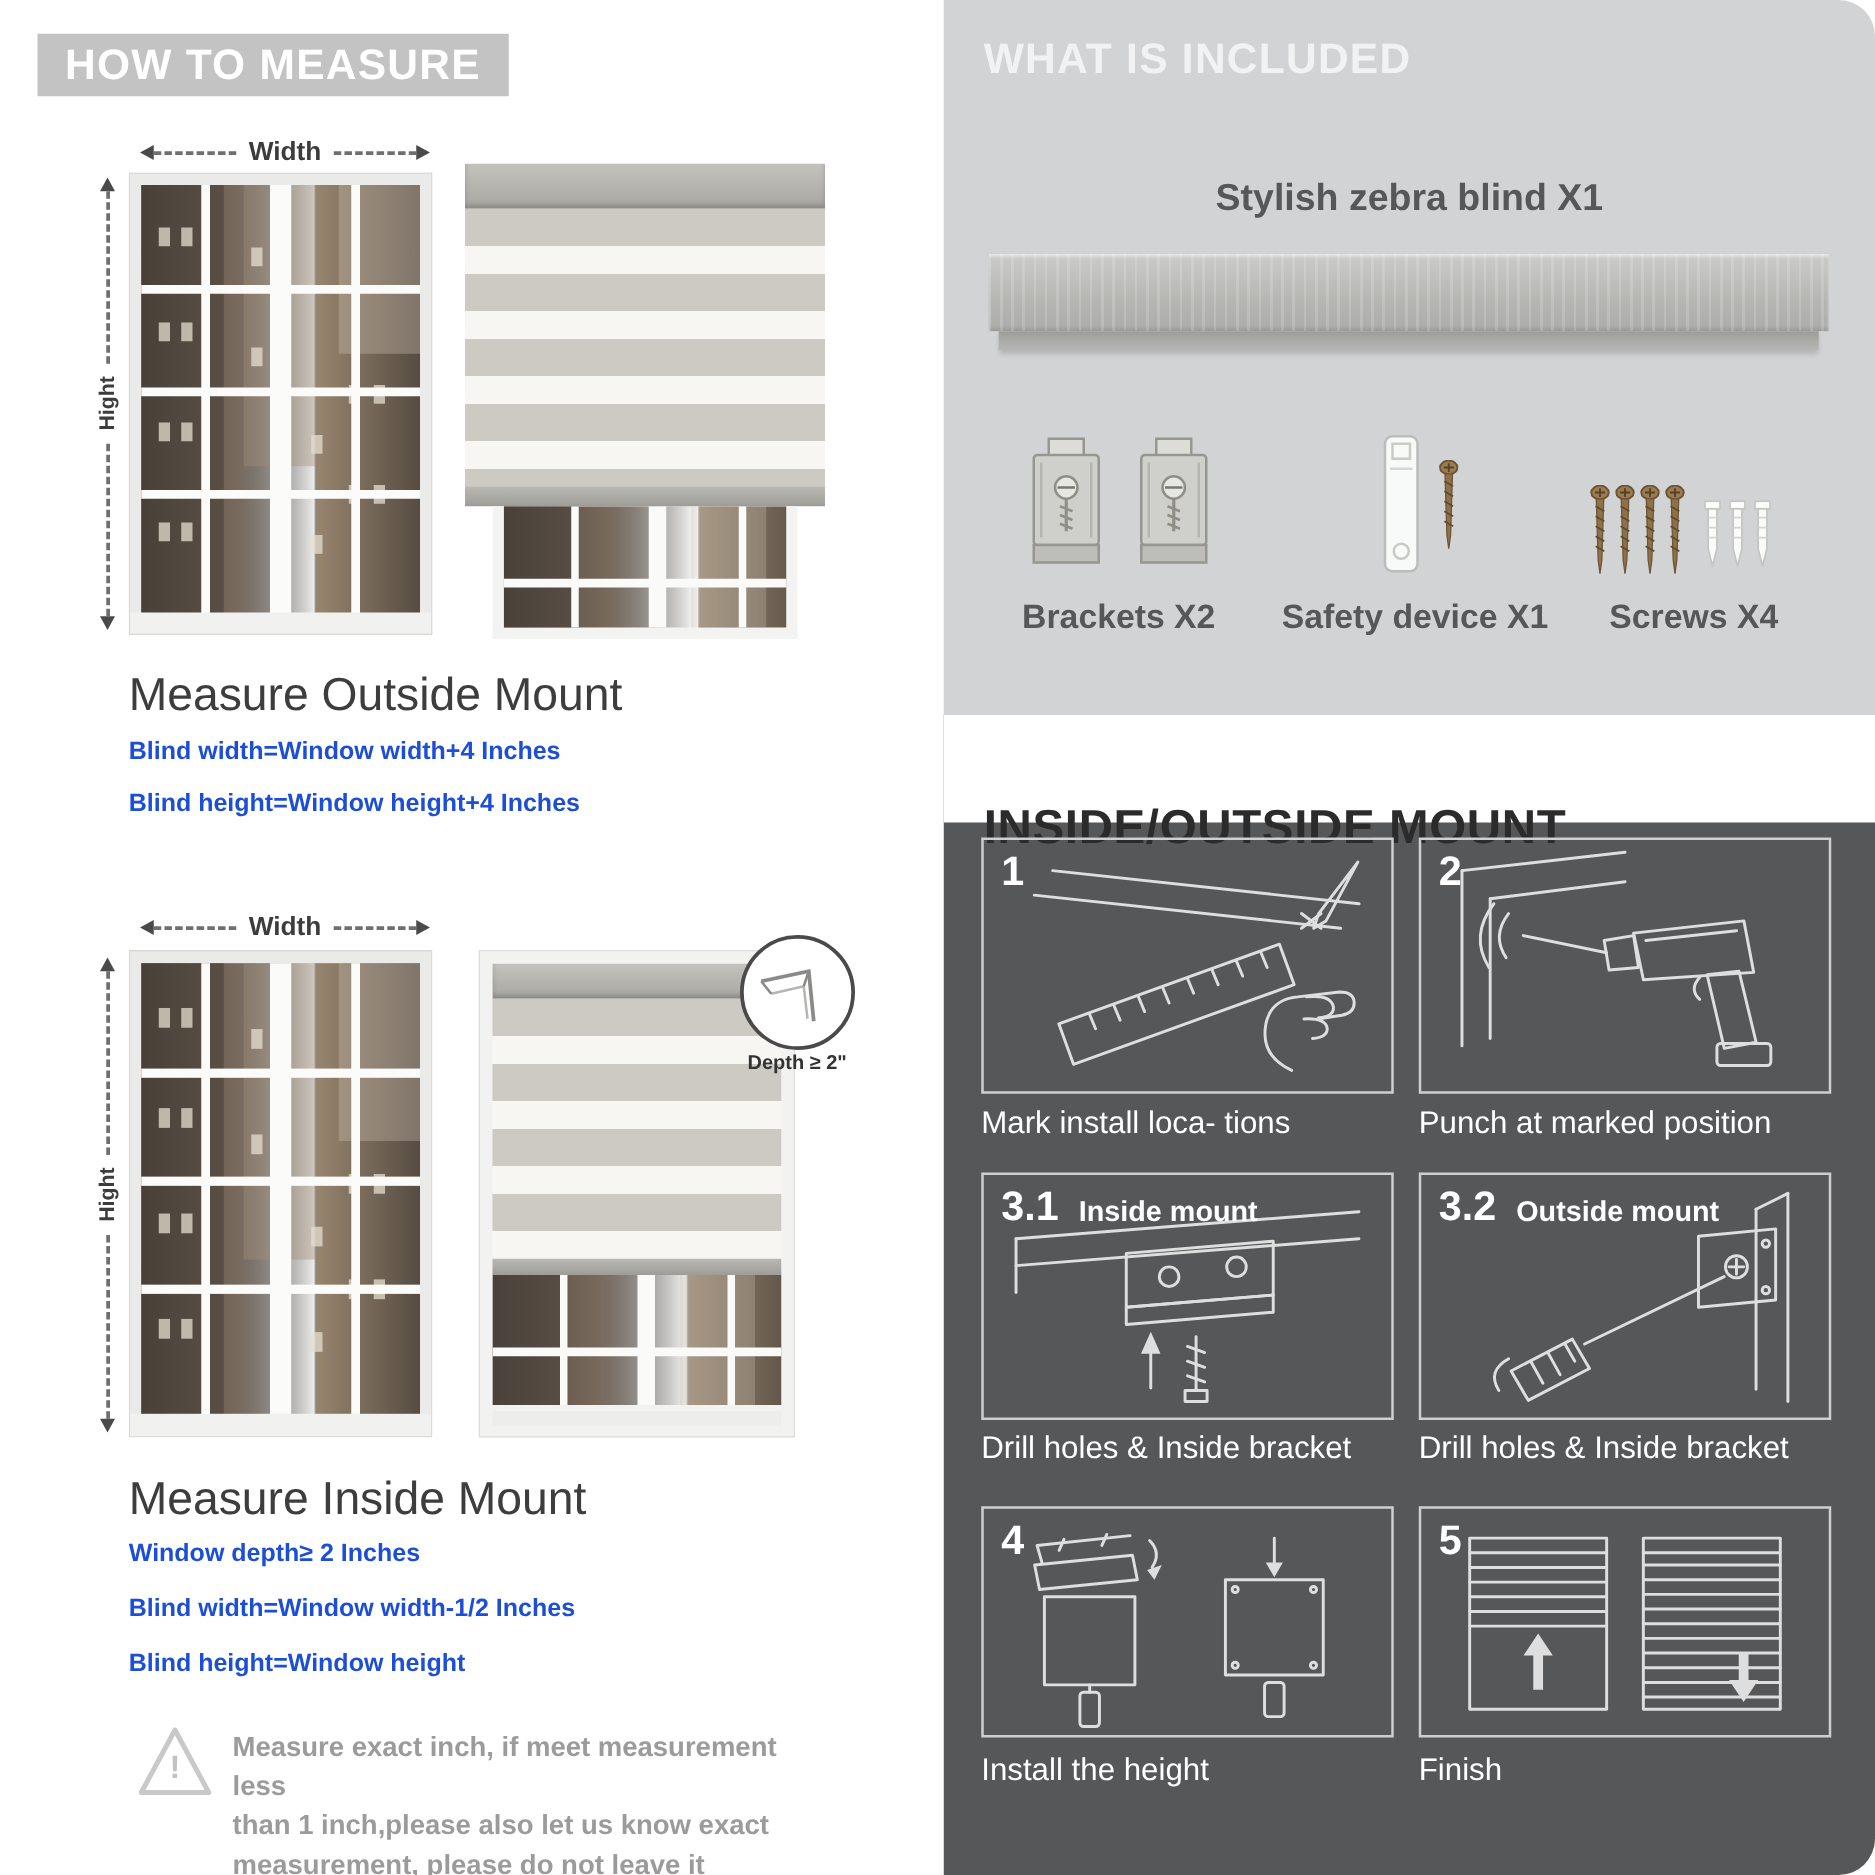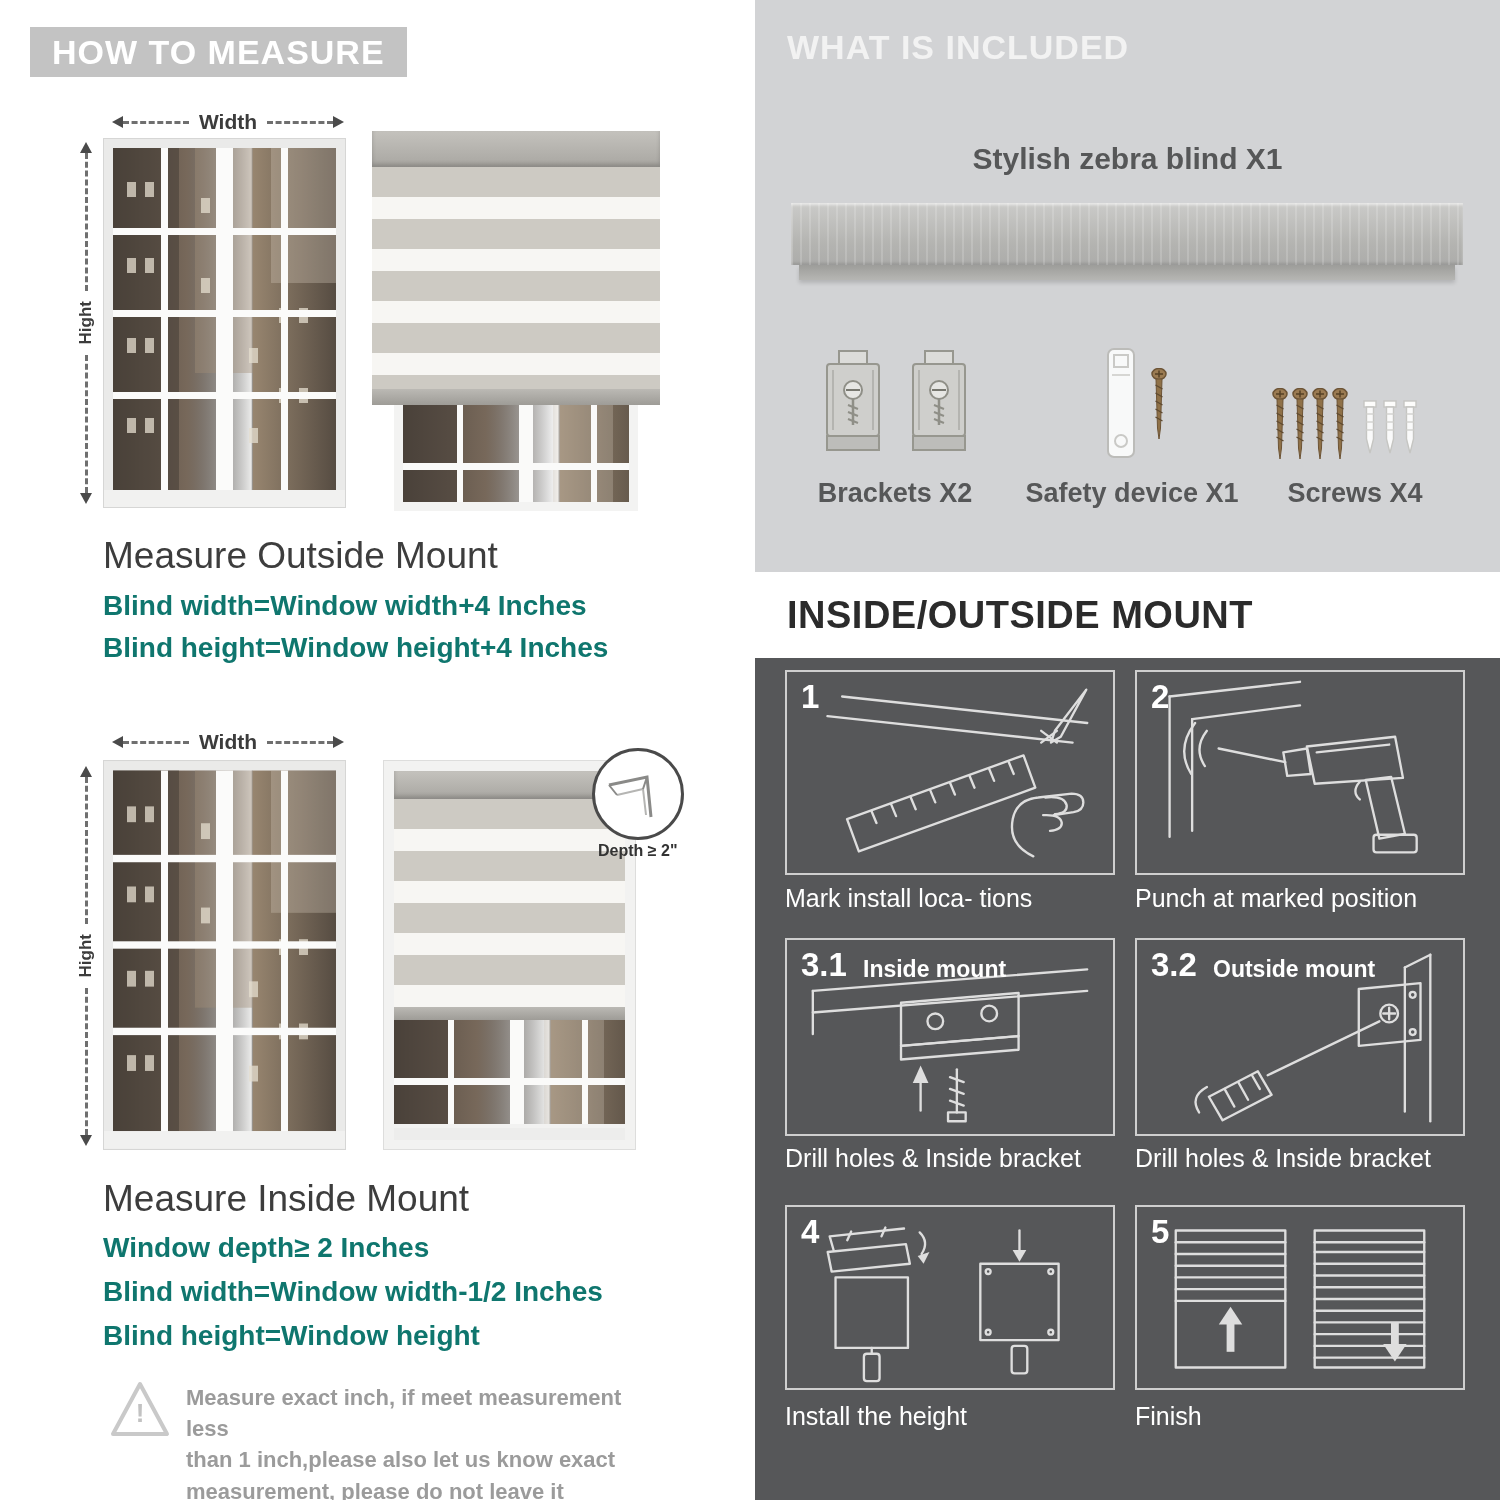--- a/index.html
+++ b/index.html
@@ -1,23 +1,23 @@
 <!DOCTYPE html>
 <html><head>
 <meta charset="utf-8">
 <style>
   html,body{margin:0;padding:0;background:#fff;}
   .canvas{position:relative;width:1500px;height:1500px;background:#fff;overflow:hidden;
-          font-family:"Liberation Sans","DejaVu Sans",sans-serif;}
+          font-family:"Liberation Sans","DejaVu Sans",sans-serif;border-radius:29px;}
   .abs{position:absolute;}
   
   .badge{background:#c3c3c3;color:#fff;font-weight:bold;font-size:34px;letter-spacing:1px;
          line-height:50px;padding:0 22px;}
   .h1{font-size:37px;font-weight:normal;color:#3d3d3d;}
-  .formula{font-size:28px;font-weight:bold;color:#0f766e;}
+  .formula{font-size:20px;font-weight:bold;color:#1d4ed8;}
   .h-arrow{display:flex;align-items:center;color:#3c3c3c;font-weight:bold;font-size:21px;}
   .h-arrow .line{flex:1;border-top:3px dashed #6f6f6f;height:0;}
   .h-arrow .lbl{padding:0 10px;white-space:nowrap;}
   .tri-l{width:0;height:0;border-style:solid;border-width:6px 11px 6px 0;border-color:transparent #4a4a4a transparent transparent;}
   .tri-r{width:0;height:0;border-style:solid;border-width:6px 0 6px 11px;border-color:transparent transparent transparent #4a4a4a;}
   .v-arrow{display:flex;flex-direction:column;align-items:center;color:#3c3c3c;font-weight:bold;font-size:17px;}
   .v-arrow .line{flex:1;border-left:3px dashed #6f6f6f;width:0;}
   .v-arrow .lbl{writing-mode:vertical-rl;transform:rotate(180deg);padding:10px 0;}
   .tri-u{width:0;height:0;border-style:solid;border-width:0 6px 11px 6px;border-color:transparent transparent #4a4a4a transparent;}
   .tri-d{width:0;height:0;border-style:solid;border-width:11px 6px 0 6px;border-color:#4a4a4a transparent transparent transparent;}
@@ -270,21 +270,21 @@
         <use href="#anchorIcon"></use>
       </svg>
     <svg class="abs" style="left:648px;top:400px;" width="14" height="56">
         <use href="#anchorIcon"></use>
       </svg>
     <div class="abs inc-label" style="left:500px;top:478px;width:200px;">Screws X4</div>
   </div>
 
   <div class="abs dark-section" style="left:755px;top:572px;width:745px;height:928px;">
     <div class="abs mount-titlebar" style="left:0;top:0;width:745px;height:86px;">
-      <div class="mount-title" style="padding-left:32px;">INSIDE/OUTSIDE MOUNT</div>
+      <div class="mount-title" style="padding-left:32px;margin-top:47px;">INSIDE/OUTSIDE MOUNT</div>
     </div>
 
     <div class="step" style="left:30px;top:98px;width:330px;height:205px;">
       <div class="step-num">1</div>
       <svg width="326" height="201" viewBox="0 0 330 205">
         <g class="lineart">
           <path d="M55 25 L305 52"></path>
             <path d="M40 45 L290 72"></path>
           <polygon points="60,150 240,85 252,118 72,183"></polygon>
           <path d="M85 142 l5 12 M105 135 l5 12 M125 128 l5 12 M145 121 l5 12 M165 113 l5 12 M185 106 l5 12 M205 99 l5 12 M225 92 l5 12"></path>

